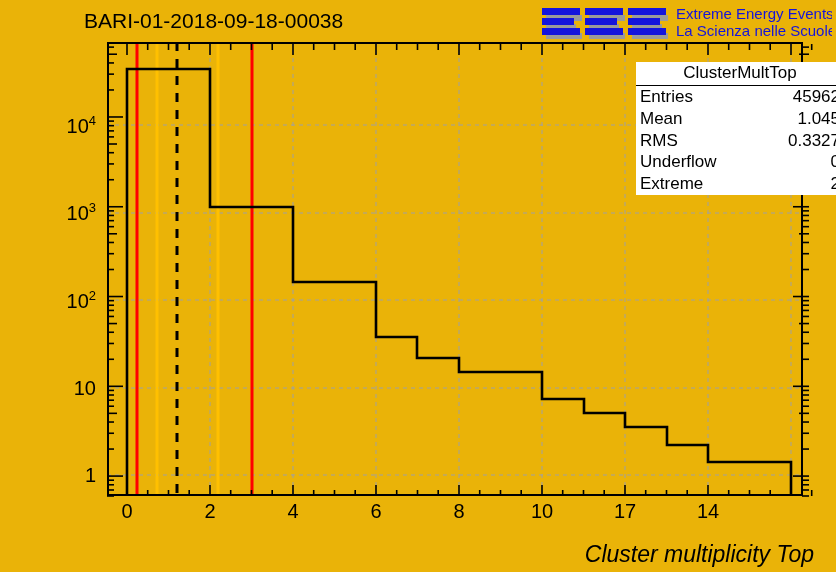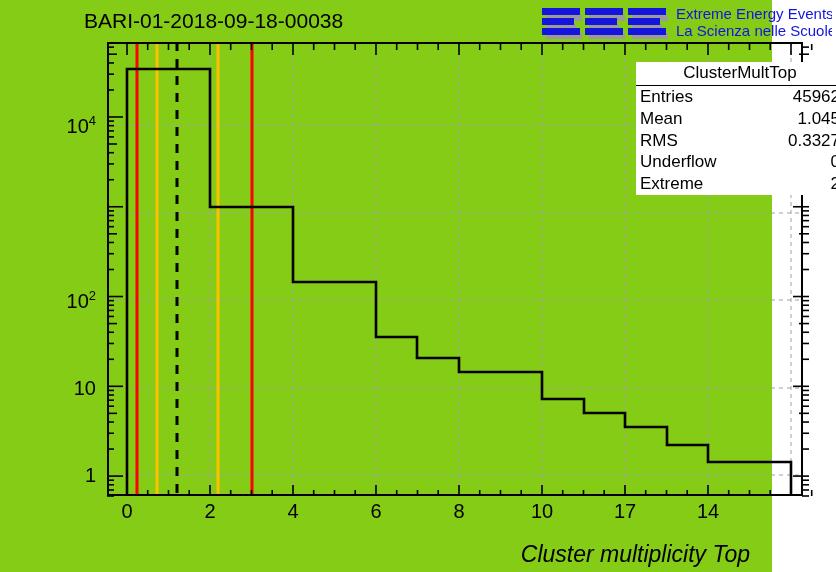--- a/index.html
+++ b/index.html
@@ -1,17 +1,17 @@
 <!DOCTYPE html>
 <html><head>
 <meta charset="utf-8">
 <style>
   html,body{margin:0;padding:0;background:#ffffff;}
   body{width:836px;height:572px;font-family:"Liberation Sans",sans-serif;overflow:hidden;}
-  #root{position:relative;width:772px;height:572px;background:#84cc16;}
+  #root{position:relative;width:836px;height:572px;background:#eab308;}
 
   .abs{position:absolute;}
 
   
   #plot-title{
     left:84px;top:9px;font-size:21px;color:#000;white-space:nowrap;
     letter-spacing:0px;
   }
 
   
@@ -317,20 +317,21 @@
         <line x1="708" x2="701" y1="38.1460181962903" y2="38.1460181962903"></line>
         <line x1="708" x2="701" y1="26.92953810148208" y2="26.92953810148208"></line>
         <line x1="708" x2="698" y1="18.229360227102404" y2="18.229360227102404"></line>
         <line x1="708" x2="701" y1="11.120797308303793" y2="11.120797308303793"></line>
       </g>
   </svg>
 
   <div class="abs" id="frame"></div>
 
   <div class="abs ylab" style="left:16px;top:113px;width:80px;">10<sup>4</sup></div>
+  <div class="abs ylab" style="left:16px;top:200px;width:80px;">10<sup>3</sup></div>
   <div class="abs ylab" style="left:16px;top:288px;width:80px;">10<sup>2</sup></div>
   <div class="abs ylab" style="left:16px;top:377px;width:80px;">10</div>
   <div class="abs ylab" style="left:16px;top:464px;width:80px;">1</div>
 
   <div class="abs xlab" style="left:107px;top:500px;width:40px;">0</div>
   <div class="abs xlab" style="left:190px;top:500px;width:40px;">2</div>
   <div class="abs xlab" style="left:273px;top:500px;width:40px;">4</div>
   <div class="abs xlab" style="left:356px;top:500px;width:40px;">6</div>
   <div class="abs xlab" style="left:439px;top:500px;width:40px;">8</div>
   <div class="abs xlab" style="left:522px;top:500px;width:40px;">10</div>

